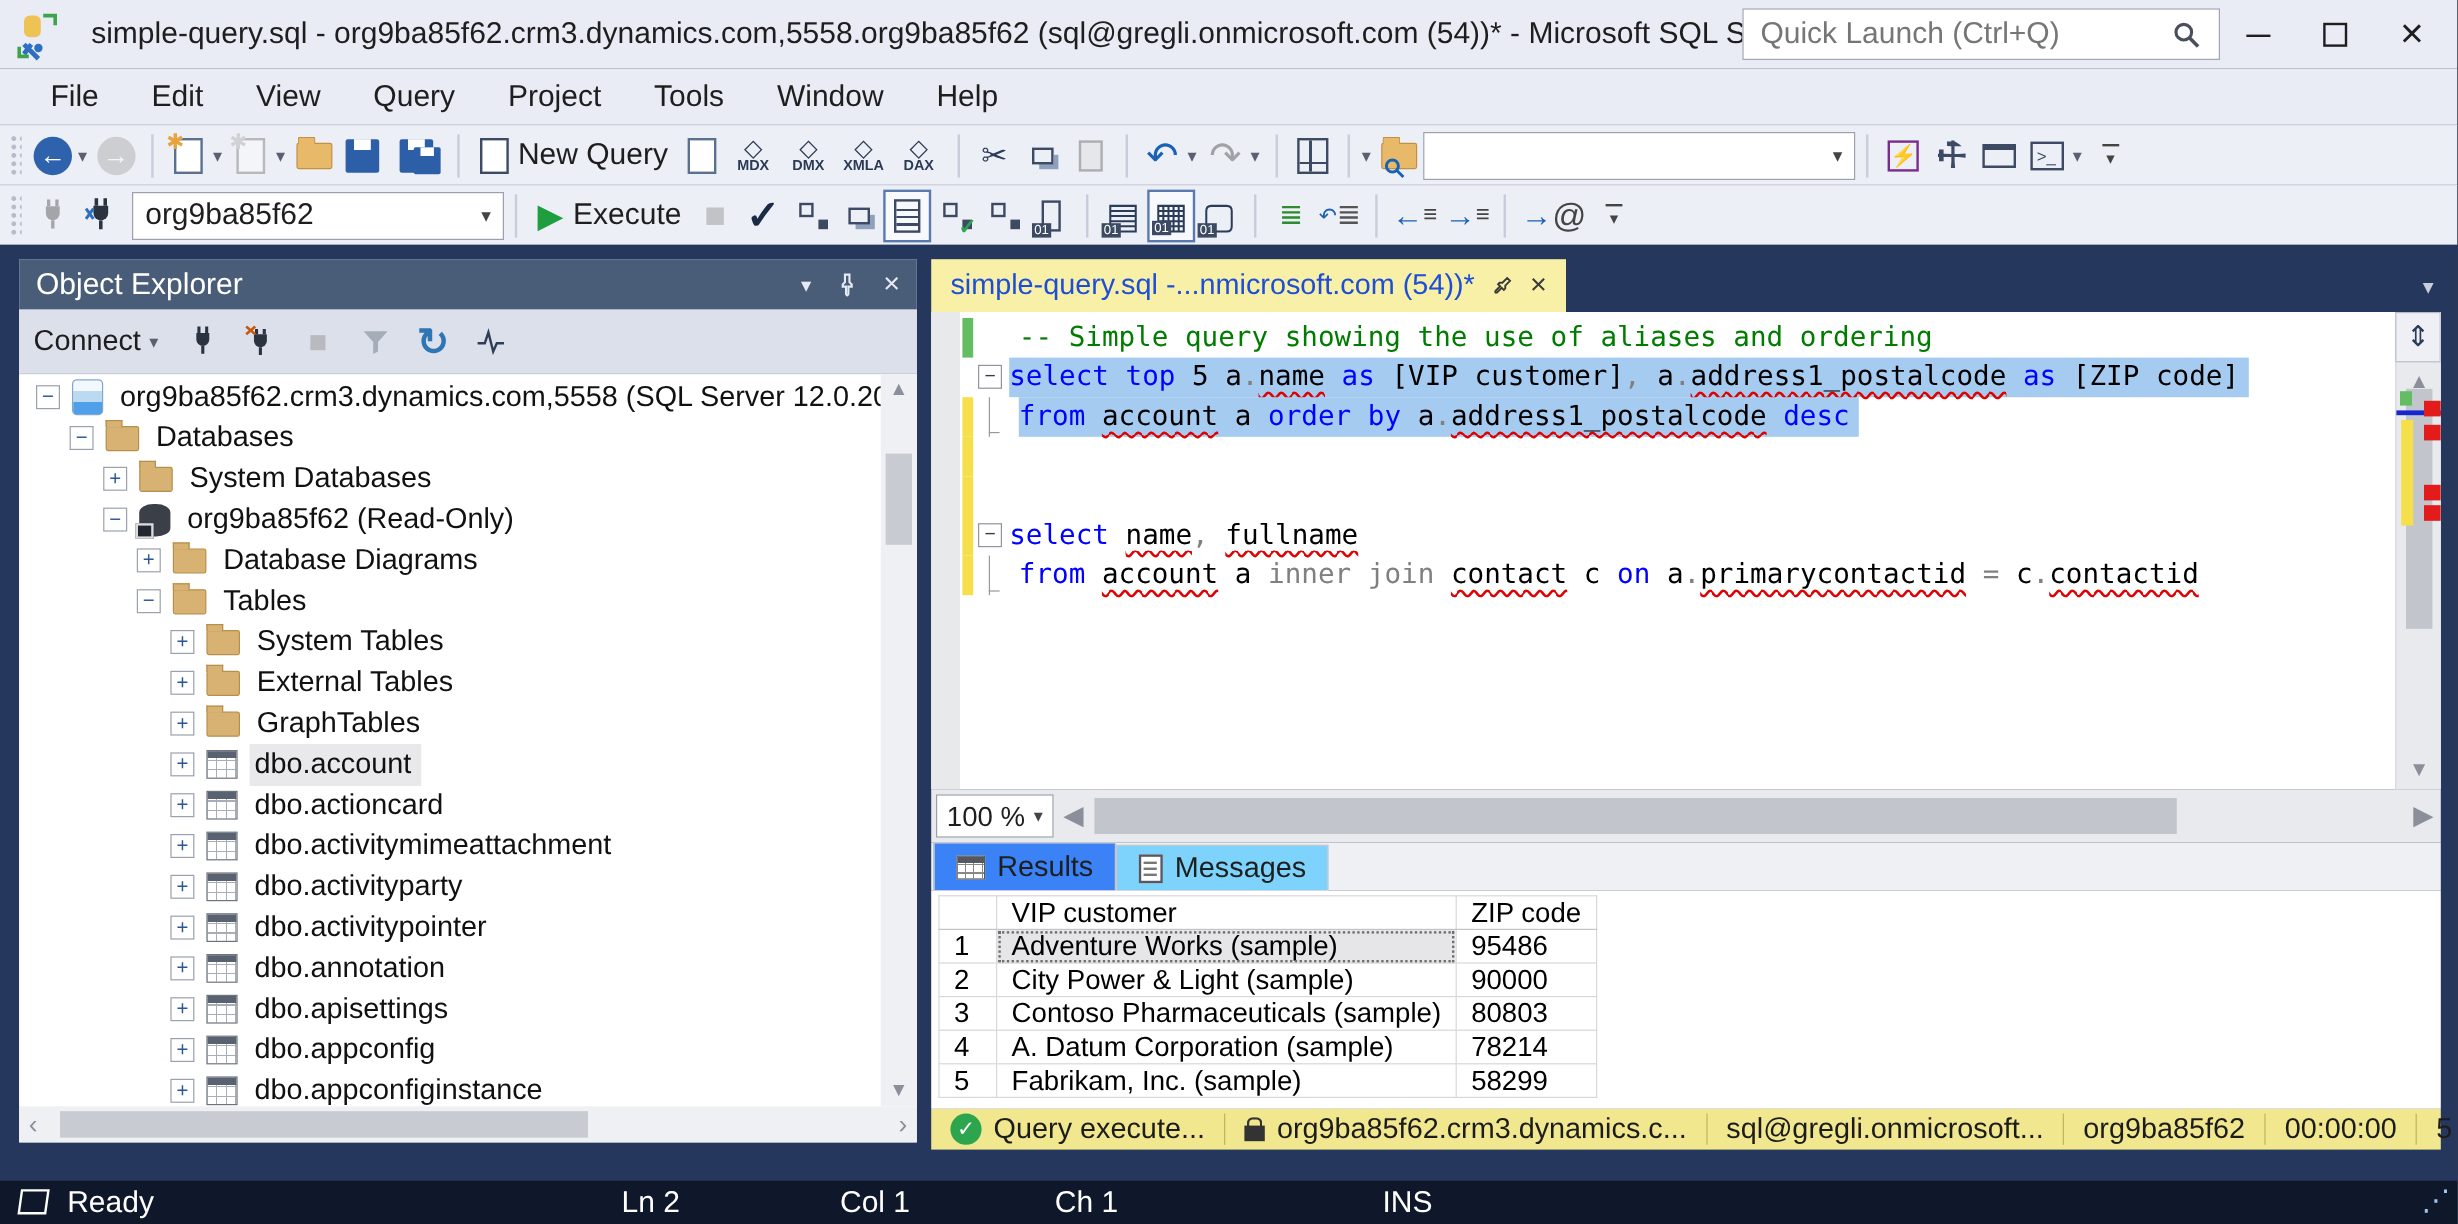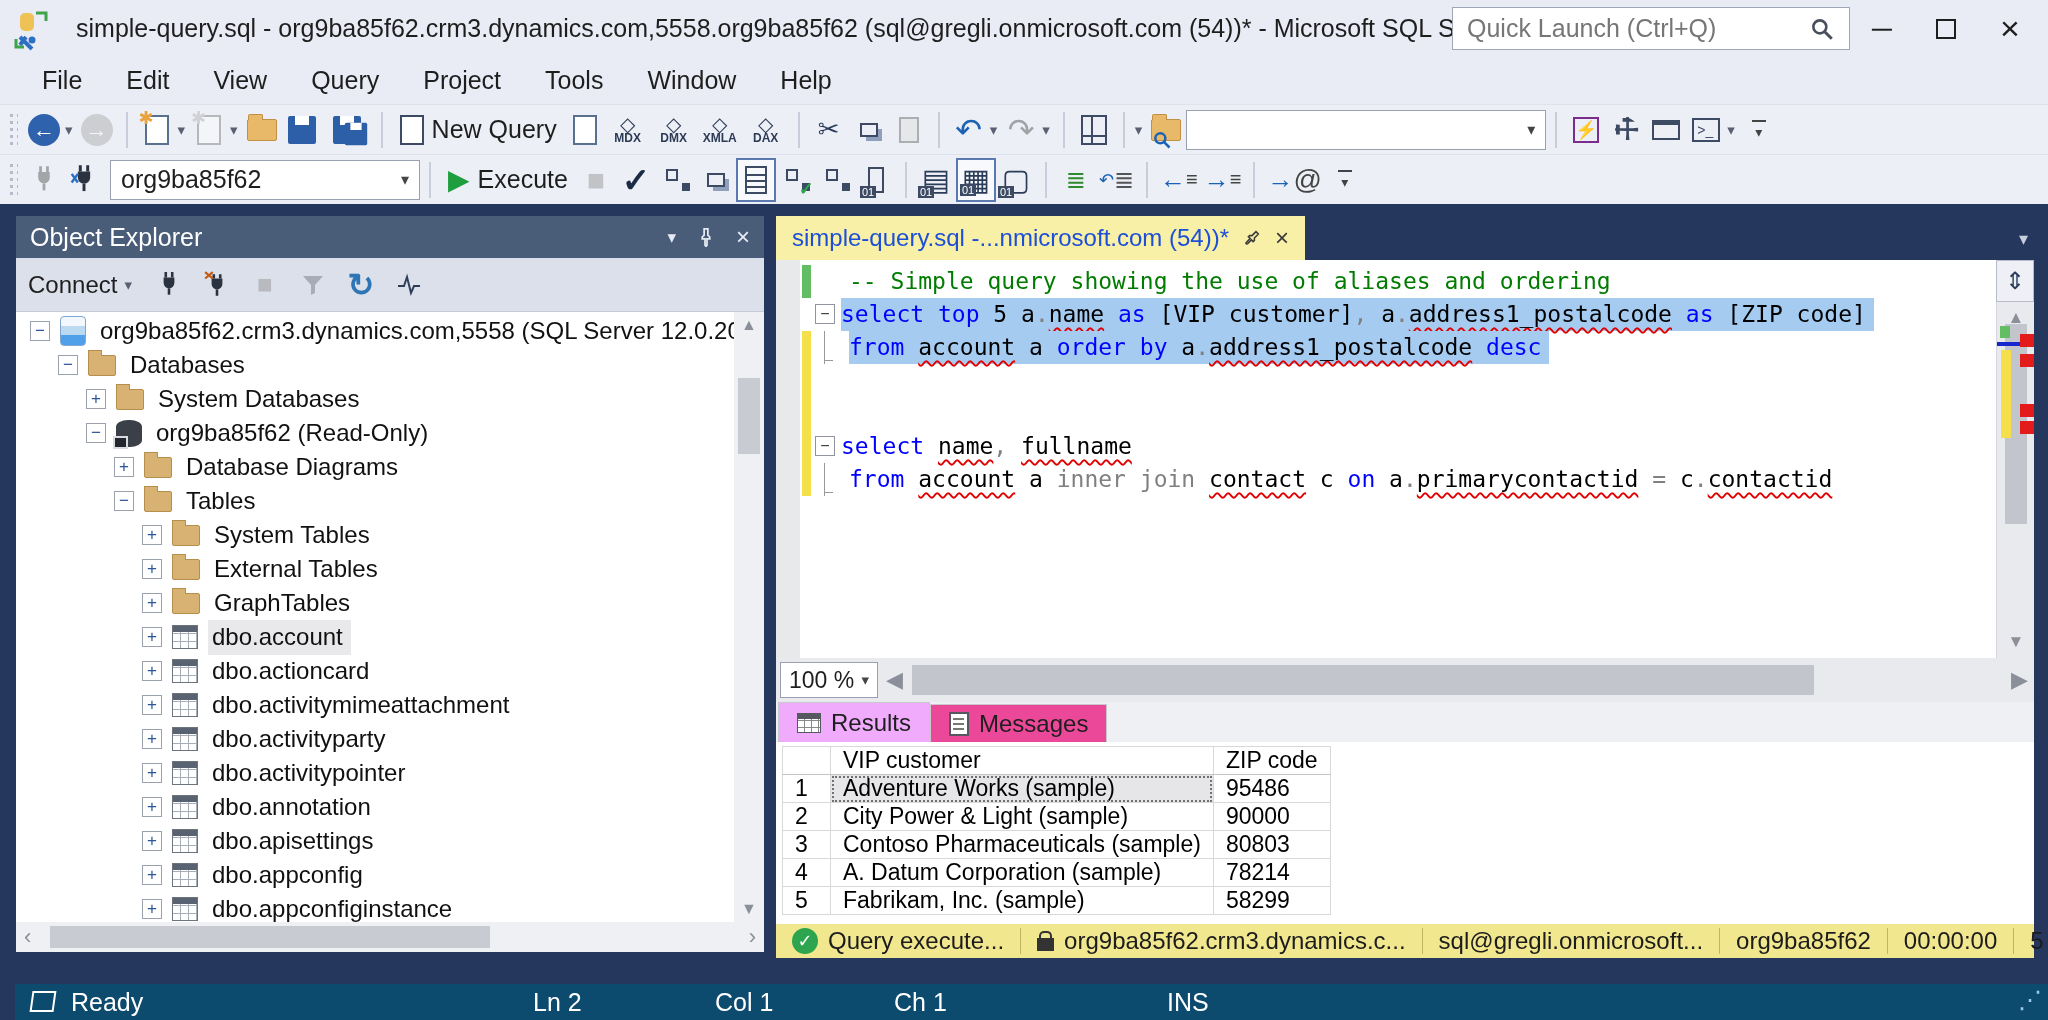--- a/index.html
+++ b/index.html
@@ -115,22 +115,22 @@
   .ann { position:absolute; }
   .zoombar { height:44px; background:#E9EAEE; display:flex; align-items:center; flex:0 0 auto; position:relative; }
   .zoom-combo { width:98px; height:36px; background:#fff; border:1px solid #9AA0B0; margin-left:4px; display:flex; align-items:center; padding:0 8px; }
   .zoom-combo .v { font-size:23px; color:#1E1E1E; flex:1; }
   .ed-hscroll { flex:1; position:relative; height:44px; }
   .ed-hscroll .arr { position:absolute; top:0; height:44px; line-height:44px; color:#8A8F9A; font-size:22px; }
   .edhthumb { position:absolute; top:7px; height:30px; background:#C2C5CC; left:34px; width:78%; }
 
   
   .rtabs { height:40px; background:#EFF0F3; display:flex; align-items:flex-end; flex:0 0 auto; padding-left:2px; }
-  .rtab { height:38px; display:flex; align-items:center; gap:10px; padding:0 18px; font-size:24px; color:#1E1E1E; border:1px solid #C8C8CC; border-bottom:none; background:#ec4899; }
-  .rtab.active { background:#f0abfc; height:40px;margin-top:24px; }
+  .rtab { height:38px; display:flex; align-items:center; gap:10px; padding:0 18px; font-size:24px; color:#1E1E1E; border:1px solid #C8C8CC; border-bottom:none; background:#7dd3fc; }
+  .rtab.active { background:#3b82f6; height:40px;margin-top:24px; }
   .grid-ic { width:24px; height:20px; border:1px solid #55585F; background-color:#fff;
      background-image:linear-gradient(#55585F 0 5px, transparent 5px),
        repeating-linear-gradient(90deg, transparent 0 6px, #888 6px 7px),
        repeating-linear-gradient(transparent 0 6px, #888 6px 7px); }
   .msg-ic { width:20px; height:24px; border:2px solid #55585F; background:#fff; position:relative; }
   .msg-ic::before { content:""; position:absolute; left:2px; top:4px; width:11px; height:2px; background:#777; box-shadow:0 5px 0 #777, 0 10px 0 #777; }
   .gridarea { flex:1; background:#fff; position:relative; overflow:hidden; }
   table.rgrid { border-collapse:collapse; position:absolute; left:6px; top:4px; font-size:23px; }
   .rgrid th, .rgrid td { border:1px solid #D8D8D8; height:28px; padding:0 12px; text-align:left; font-weight:normal; color:#000; white-space:nowrap; background:#fff; }
   .rgrid th { border-bottom:1px solid #C4C4C4; }
@@ -139,21 +139,21 @@
 
   
   .qstatus { height:34px; background:#F1E78E; display:flex; align-items:center; flex:0 0 auto; font-size:24px; color:#1C1C1C; }
   .qs-item { display:flex; align-items:center; gap:10px; padding:0 16px; height:26px; border-left:1px solid #C0B45E; white-space:nowrap; }
   .qs-item:first-child { border-left:none; }
   .okball { width:26px; height:26px; border-radius:50%; background:#2DA44E; color:#fff; font-size:18px; line-height:26px; text-align:center; flex:0 0 auto; }
   .lock { width:17px; height:13px; background:#333; position:relative; margin-top:6px; flex:0 0 auto; }
   .lock::before { content:""; position:absolute; top:-7px; left:2px; width:9px; height:7px; border:2.5px solid #333; border-bottom:none; border-radius:5px 5px 0 0; }
 
   
-  .statusbar { position:absolute; left:0; right:0; bottom:0; height:36px; background:#0c4a6e; color:#fff; font-size:25px;margin-left:15px; }
+  .statusbar { position:absolute; left:0; right:0; bottom:0; height:36px; background:#0f172a; color:#fff; font-size:25px; }
   .sb-item { position:absolute; top:0; height:36px; line-height:36px; white-space:nowrap; }
   .ready-ic { position:absolute; left:16px; top:7px; width:24px; height:21px; border:2px solid #fff; transform:skewX(-8deg); }
   .sb-grip { position:absolute; right:6px; top:2px; color:#9CC8EF; font-size:24px; }
 </style>
 </head>
 <body>
 
 <div class="window">
 
   <div class="titlebar">

